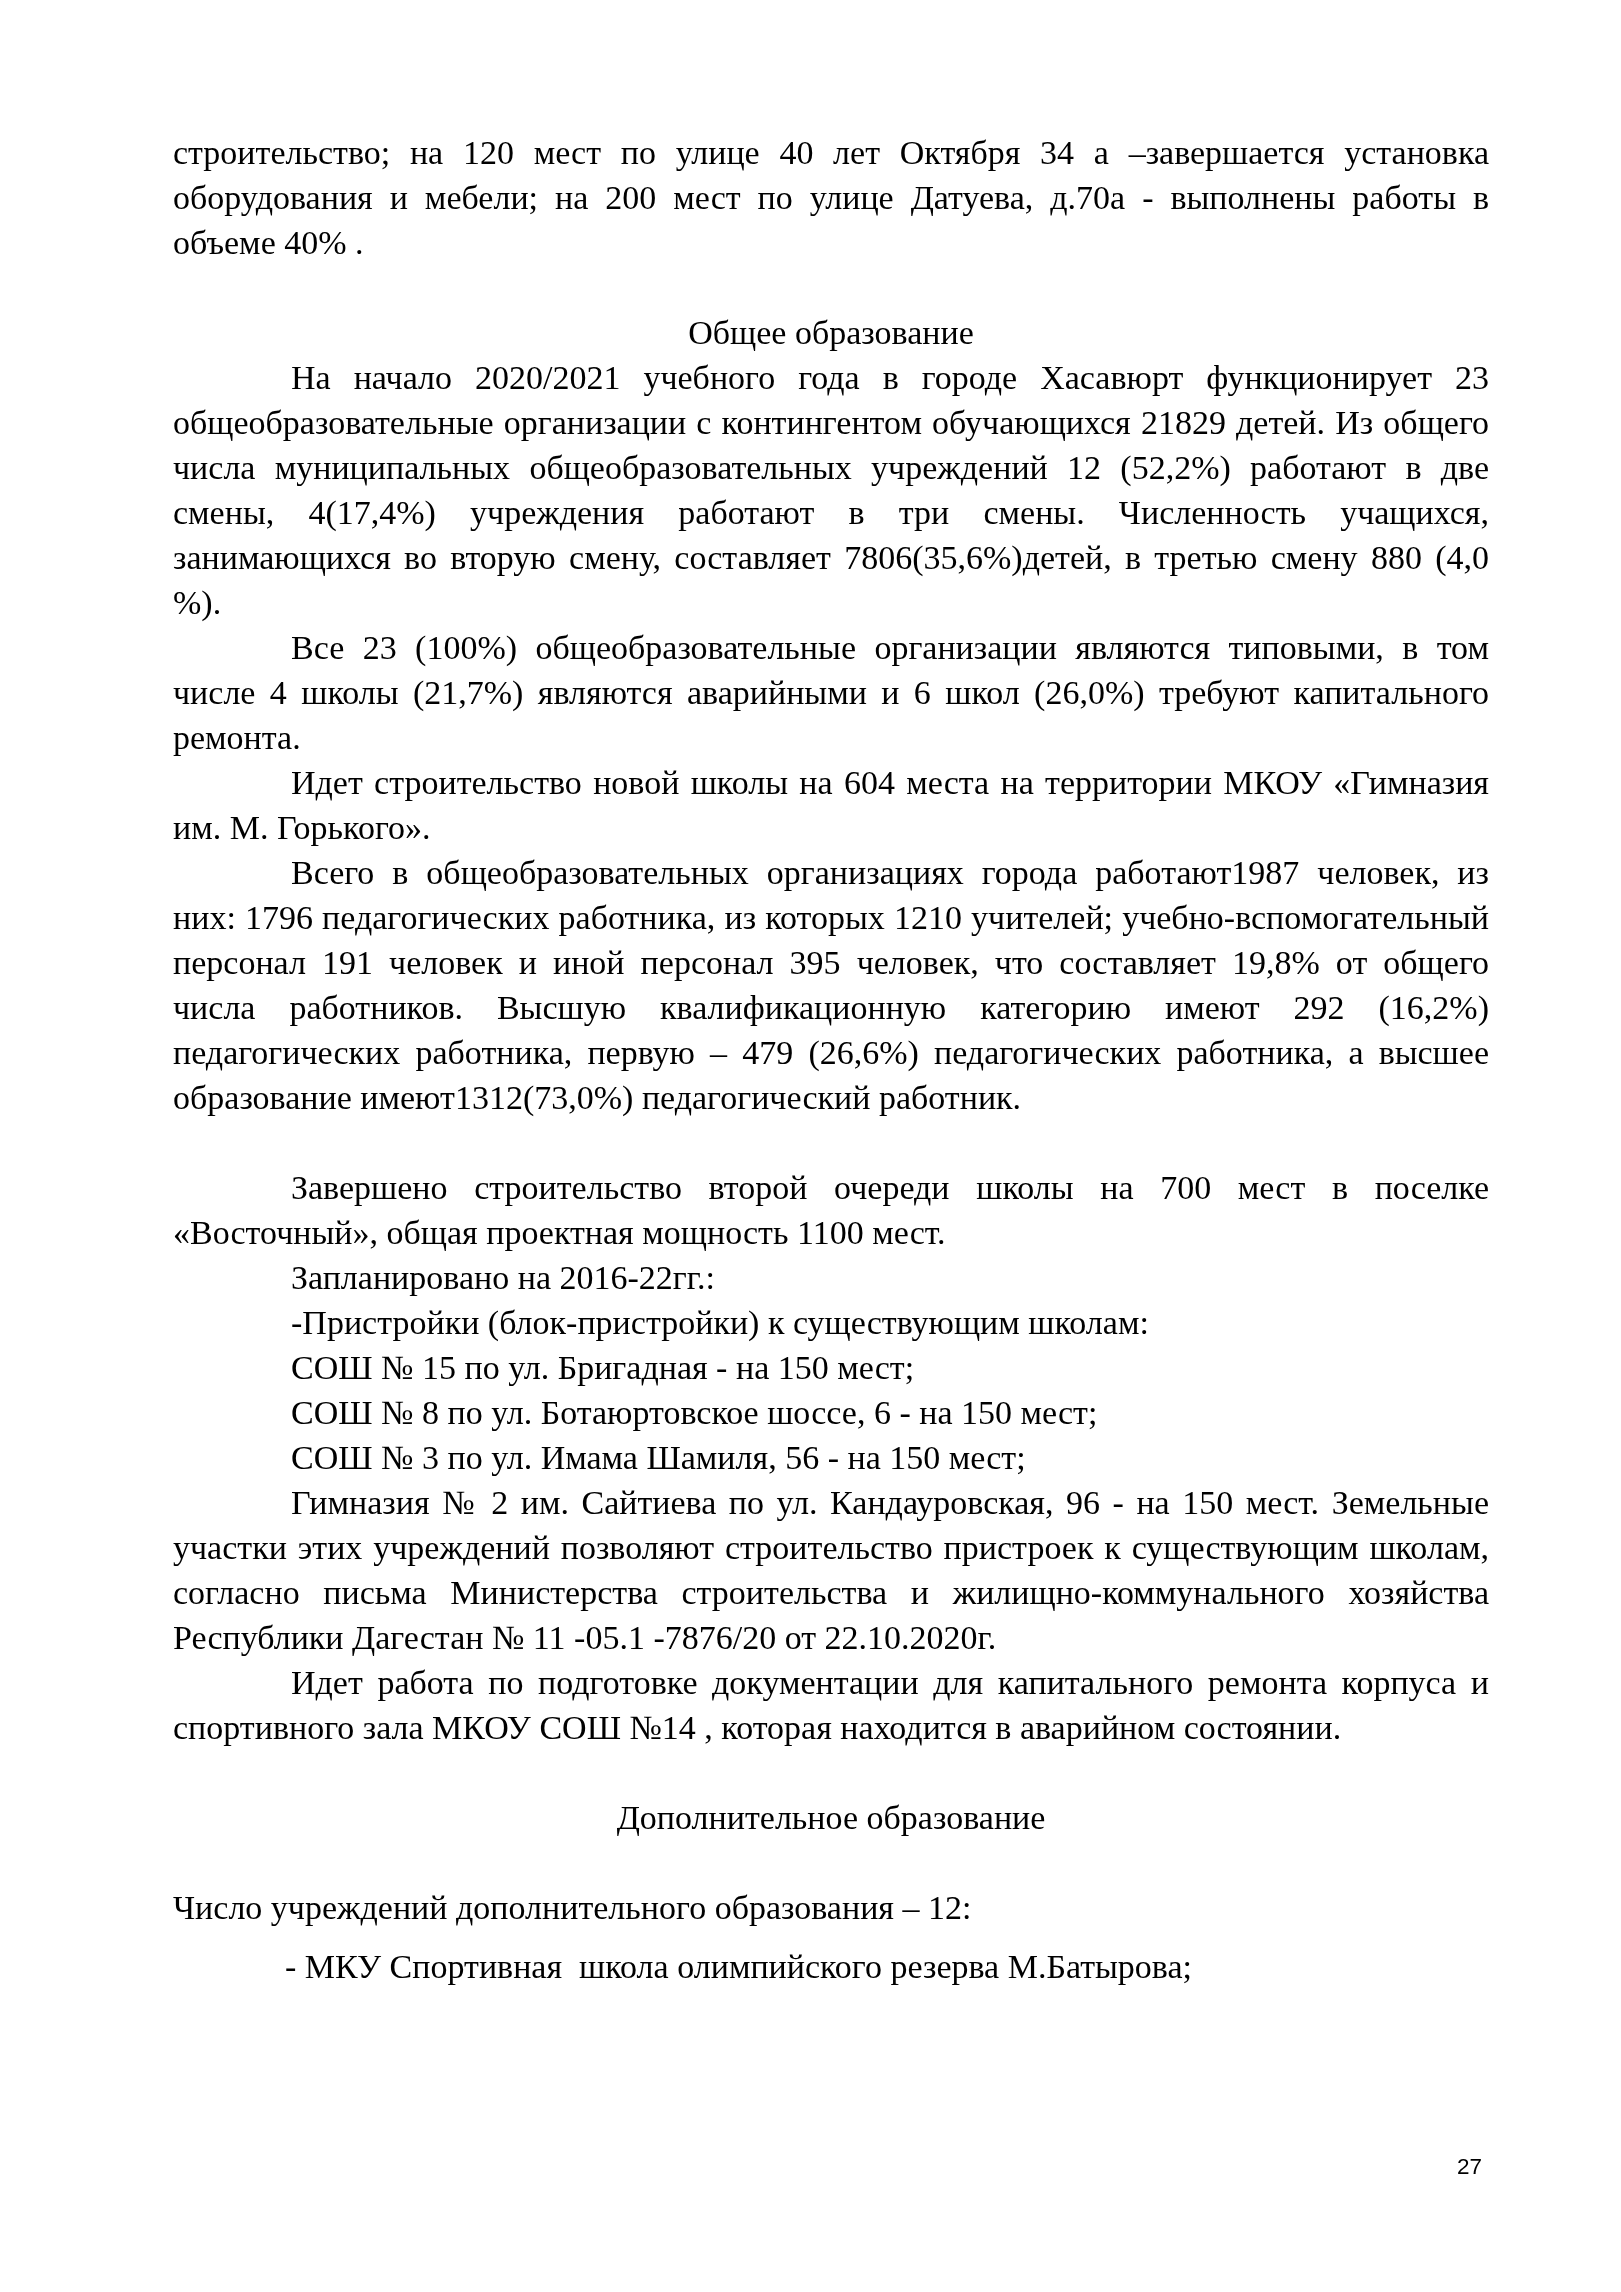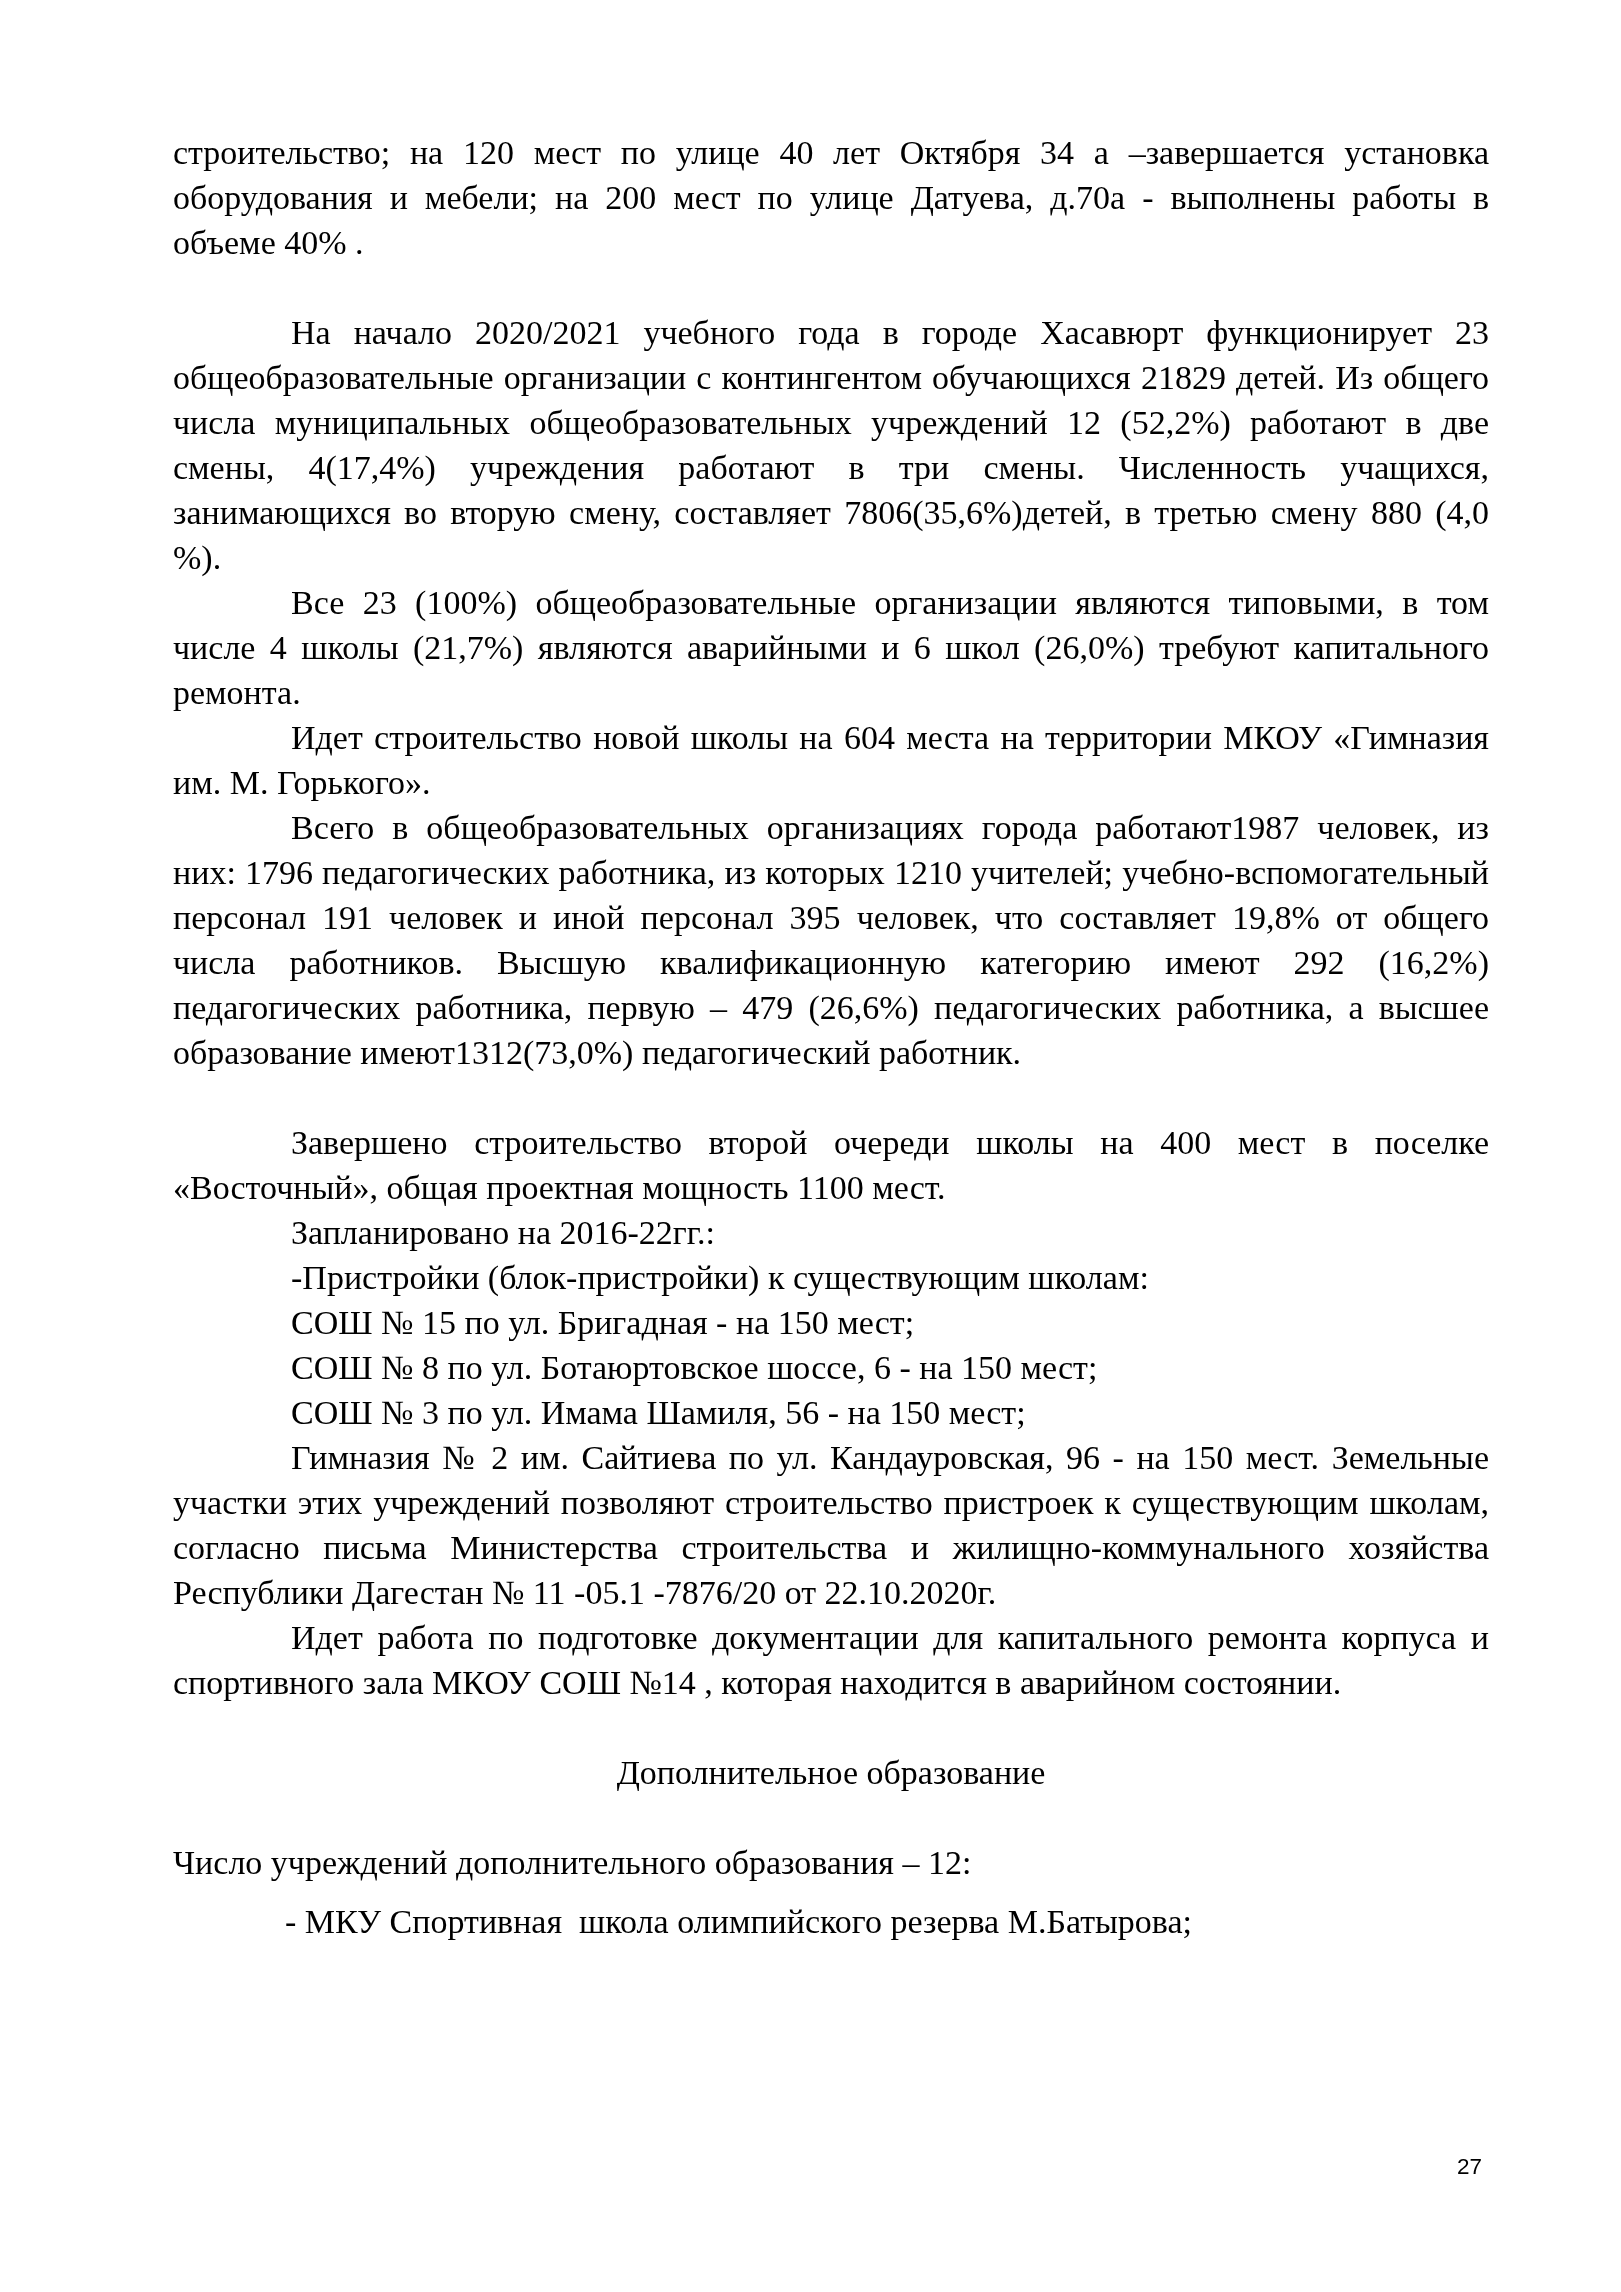--- a/index.html
+++ b/index.html
@@ -28,29 +28,30 @@
 </head>
 <body>
 
 <div class="page">
   <div class="body-text">
 
     <p class="para">строительство; на 120 мест по улице 40 лет Октября 34 а –завершается установка оборудования и мебели; на 200 мест по улице Датуева, д.70а - выполнены работы в объеме 40% .</p>
 
     <div class="gap-line"></div>
 
+    <p class="heading">Общее образование</p>
 
     <p class="para indent">На начало 2020/2021 учебного года в городе Хасавюрт функционирует 23 общеобразовательные организации с контингентом обучающихся 21829 детей. Из общего числа муниципальных общеобразовательных учреждений 12 (52,2%) работают в две смены, 4(17,4%) учреждения работают в три смены. Численность учащихся, занимающихся во вторую смену, составляет 7806(35,6%)детей, в третью смену 880 (4,0 %).</p>
     <p class="para indent">Все 23 (100%) общеобразовательные организации являются типовыми, в том числе 4 школы (21,7%) являются аварийными и 6 школ (26,0%) требуют капитального ремонта.</p>
     <p class="para indent">Идет строительство новой школы на 604 места на территории МКОУ «Гимназия им. М. Горького».</p>
     <p class="para indent">Всего в общеобразовательных организациях города работают1987 человек, из них: 1796 педагогических работника, из которых 1210 учителей; учебно-вспомогательный персонал 191 человек и иной персонал 395 человек, что составляет 19,8% от общего числа работников. Высшую квалификационную категорию имеют 292 (16,2%) педагогических работника, первую – 479 (26,6%) педагогических работника, а высшее образование имеют1312(73,0%) педагогический работник.</p>
 
     <div class="gap-line"></div>
 
-    <p class="para indent">Завершено строительство второй очереди школы на 400 мест в поселке «Восточный», общая проектная мощность 1100 мест.</p>
+    <p class="para indent">Завершено строительство второй очереди школы на 700 мест в поселке «Восточный», общая проектная мощность 1100 мест.</p>
 
     <p class="list-line">Запланировано на 2016-22гг.:</p>
     <p class="list-line">-Пристройки (блок-пристройки) к существующим школам:</p>
     <p class="list-line">СОШ № 15 по ул. Бригадная - на 150 мест;</p>
     <p class="list-line">СОШ № 8 по ул. Ботаюртовское шоссе, 6 - на 150 мест;</p>
     <p class="list-line">СОШ № 3 по ул. Имама Шамиля, 56 - на 150 мест;</p>
 
     <p class="para indent">Гимназия № 2 им. Сайтиева по ул. Кандауровская, 96 - на 150 мест. Земельные участки этих учреждений позволяют строительство пристроек к существующим школам, согласно письма Министерства строительства и жилищно-коммунального хозяйства Республики Дагестан № 11 -05.1 -7876/20 от 22.10.2020г.</p>
     <p class="para indent">Идет работа по подготовке документации для капитального ремонта корпуса и спортивного зала МКОУ СОШ №14 , которая находится в аварийном состоянии.</p>
 

